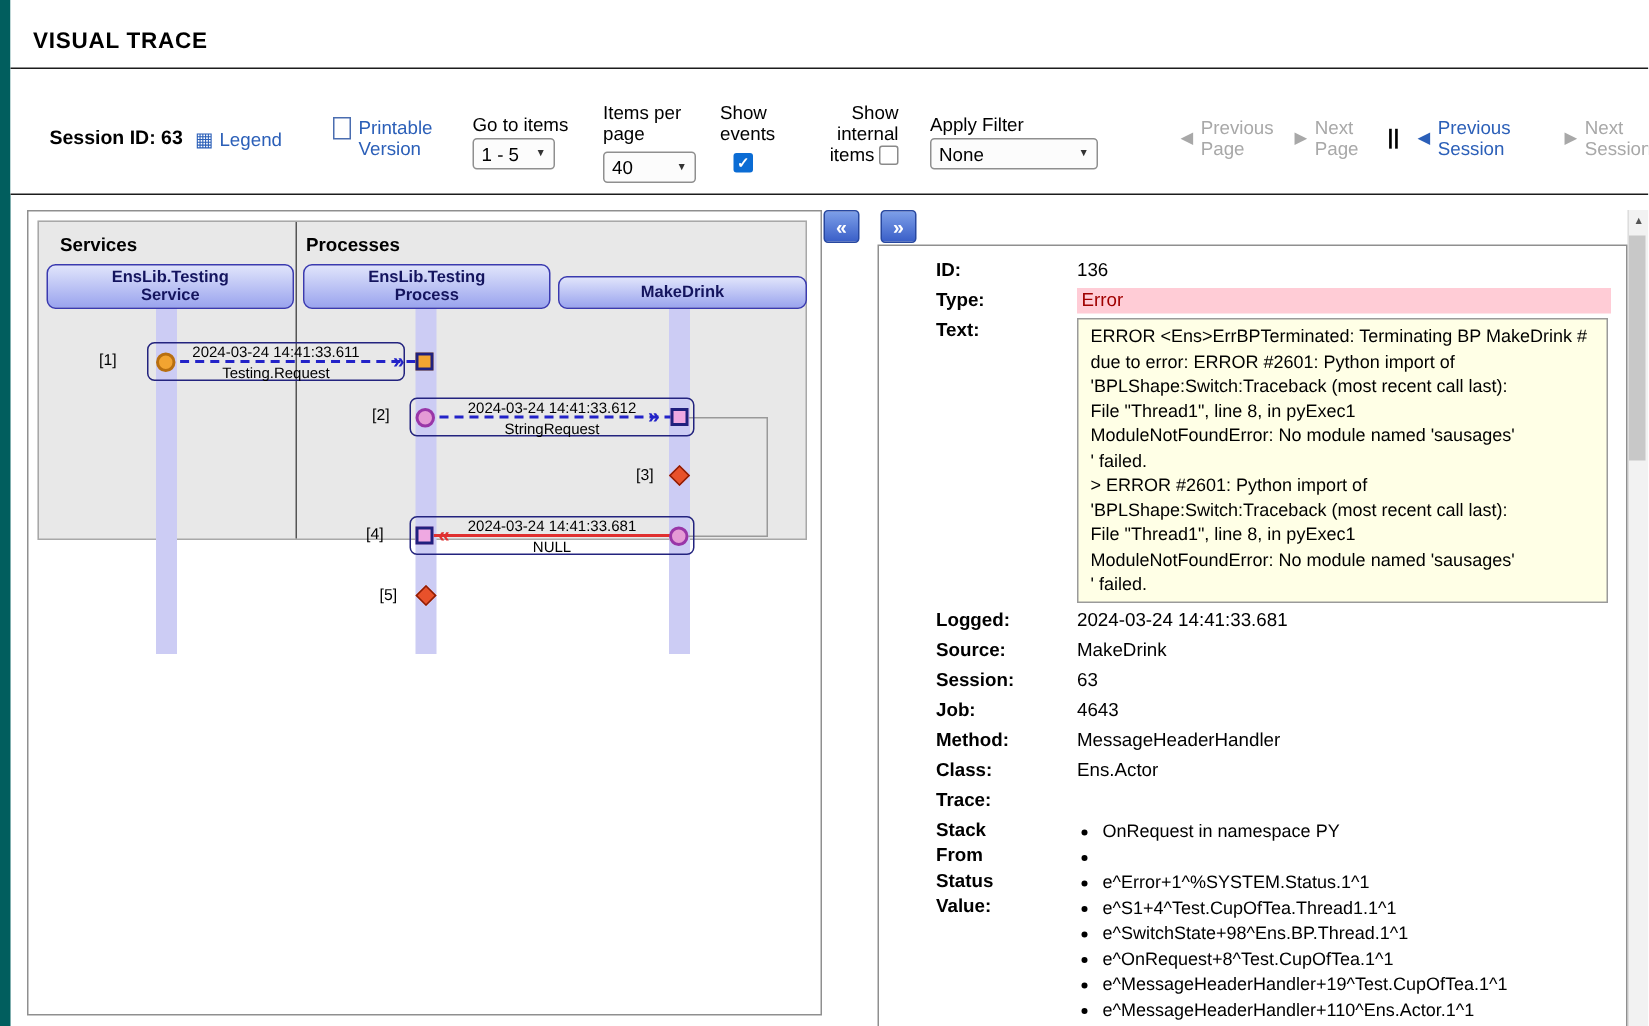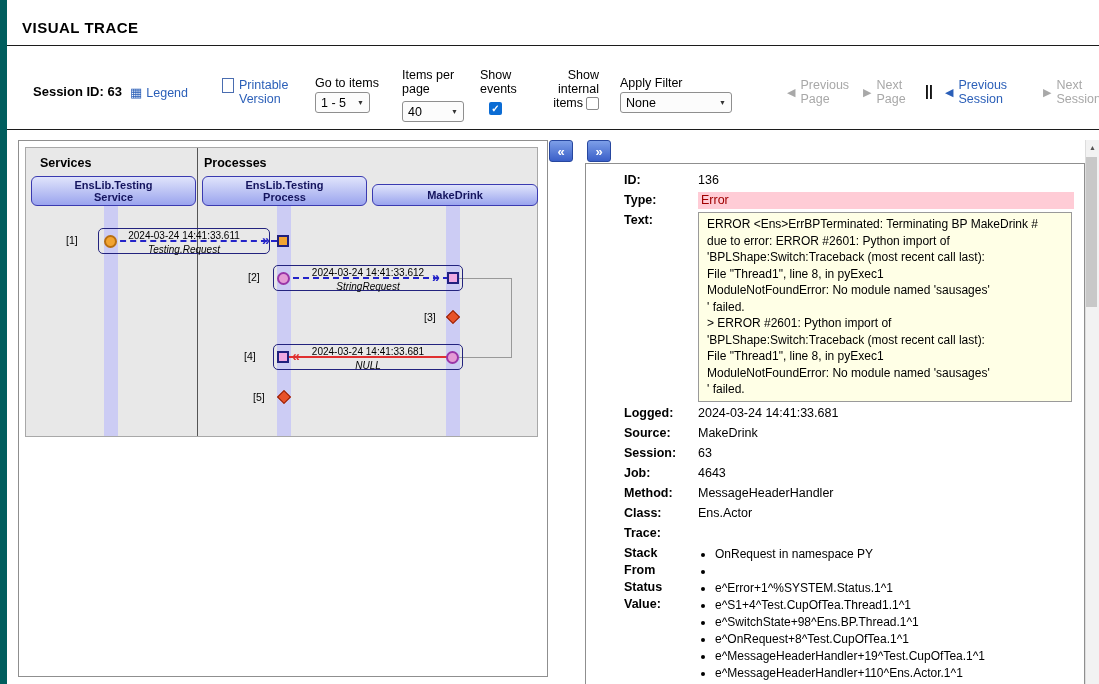--- a/index.html
+++ b/index.html
@@ -25,41 +25,41 @@
   .cb.unchecked { background:#fff; border:1px solid #8a8a8a; display:inline-block; vertical-align:middle; margin-left:3px; }
   .nav { position:absolute; display:flex; gap:5px; align-items:center; line-height:14px; cursor:pointer; }
   .tri { font-size:11px; line-height:14px; }
   .navtxt { width:54px; }
   .legend-icon { color:#2b5fb8; font-size:13px; margin-right:4px; }
   .page-icon { display:inline-block; width:10px; height:13px; border:1px solid #4a6db0; background:#fff; margin-right:5px; vertical-align:middle; }
 
   
   .trace-panel { position:absolute; left:18px; top:140px; width:530px; height:537px;
                  border:1px solid #8f8f8f; background:#fff; box-sizing:border-box; }
-  .diagram { position:absolute; left:6px; top:6px; width:513px; height:290px;
+  .diagram { position:absolute; left:6px; top:6px; width:513px; height:213px;
              background:#e8e8e8; border:1px solid #a8a8a8; box-sizing:border-box; }
   .coldiv { position:absolute; left:171px; top:0; width:1px; height:100%; background:#555; }
   .colhead { position:absolute; top:8px; font-weight:bold; font-size:12.5px; }
   .host { position:absolute; border:1px solid #3a3ab0; border-radius:6px;
           background:linear-gradient(#e0e4fb,#9aa4ee); color:#14145e; font-weight:bold; font-size:11px;
           display:flex; align-items:center; justify-content:center; text-align:center; box-sizing:border-box; z-index:2; }
   .host span { display:inline-block; max-width:110px; line-height:12px; }
   .lane { position:absolute; top:58px; height:230px; width:14px; background:#ccccf4; z-index:1; }
   .connector { position:absolute; left:433px; top:130px; width:53px; height:80px;
                border:1px solid #999; border-left:none; box-sizing:border-box; z-index:1; }
   .idx { position:absolute; font-size:10.5px; z-index:3; }
   .mline { position:absolute; height:0; z-index:2; }
   .dash-blue { border-top:2px dashed #2323c8; }
   .solid-red { border-top:2px solid #e03030; }
   .ahead { position:absolute; z-index:3; font-weight:bold; font-size:14px; line-height:14px; }
   .ahead.blue { color:#2323c8; }
   .ahead.red { color:#e03030; }
   .mbox { position:absolute; height:26px; border:1px solid #23237e; border-radius:5px; box-sizing:border-box; z-index:3; }
   .mtime { font-size:10px; text-align:center; line-height:11px; margin-top:1px; }
-  .mname { font-size:10px; text-align:center; line-height:11px; margin-top:3px;font-style:italic; }
+  .mname { font-size:10px; text-align:center; line-height:11px; margin-top:3px; }
   .dot { position:absolute; width:13px; height:13px; border-radius:50%; box-sizing:border-box; z-index:4; }
   .dot.orange { background:#f2a431; border:2px solid #b86f10; }
   .dot.pink { background:#e59ad5; border:2px solid #9936a8; }
   .sq { position:absolute; width:12px; height:12px; box-sizing:border-box; z-index:4; }
   .sq.orange { background:#f2a431; border:2px solid #20207e; }
   .sq.pink { background:#efa9e2; border:2px solid #20207e; }
   .diamond { position:absolute; width:10px; height:10px; background:#e8512b; border:1.5px solid #8d1d05;
              transform:rotate(45deg); box-sizing:border-box; z-index:4; }
 
   
@@ -68,21 +68,21 @@
               display:flex; align-items:center; justify-content:center; cursor:pointer; }
 
   
   .tabs { position:absolute; left:620px; top:140px; height:24px; display:flex; z-index:3; }
   .tab { padding:4px 10px 4px; border:1px solid #8f8f8f; border-bottom:none; border-radius:3px 3px 0 0;
          margin-right:2px; background:#d6d6d6; color:#8f8f8f; font-size:12.5px; cursor:pointer; }
   .tab.active { background:#fff; color:#000; font-weight:bold; position:relative; height:21px; box-sizing:content-box; }
   .details-panel { position:absolute; left:585px; top:163px; width:500px; height:530px;
                    border:1px solid #8f8f8f; background:#fff; box-sizing:border-box; z-index:2; }
   .details-inner { padding:8px 8px 0 38px; height:100%; box-sizing:border-box; overflow:hidden; }
-  .frow { display:flex; margin-bottom:3px; line-height:17px; }
+  .frow { display:flex; margin-bottom:3px; line-height:17px;gap:20px; }
   .flabel { flex:0 0 74px; font-weight:bold; }
   .fvalue { flex:1; }
   .fvalue.pink { background:#ffccd6; color:#a00000; padding-left:3px; margin-right:2px; }
   .errtext { background:#ffffe6; border:1px solid #9a9a9a; padding:3px 8px; margin-right:4px;
              font-size:12px; line-height:16.5px; white-space:pre-wrap; }
   .narrow { display:inline-block; width:48px; }
   .stack { margin:2px 0 0; padding-left:17px; font-size:12px; }
   .stack li { margin-bottom:2px; line-height:15px; }
 
   

